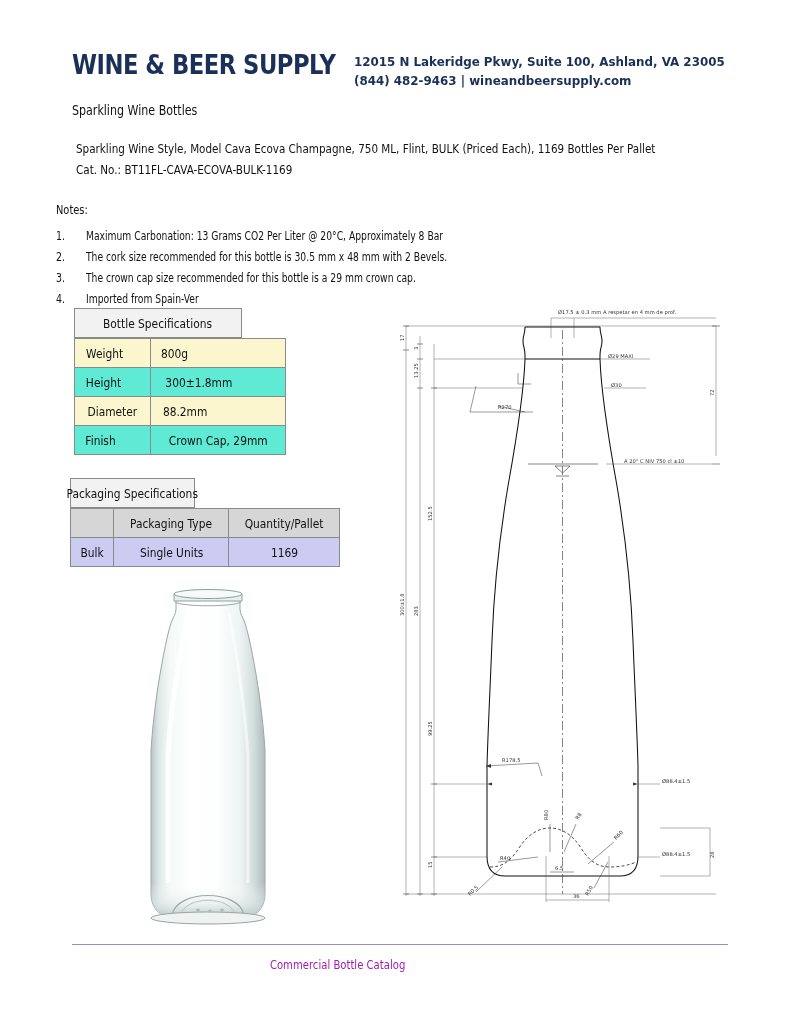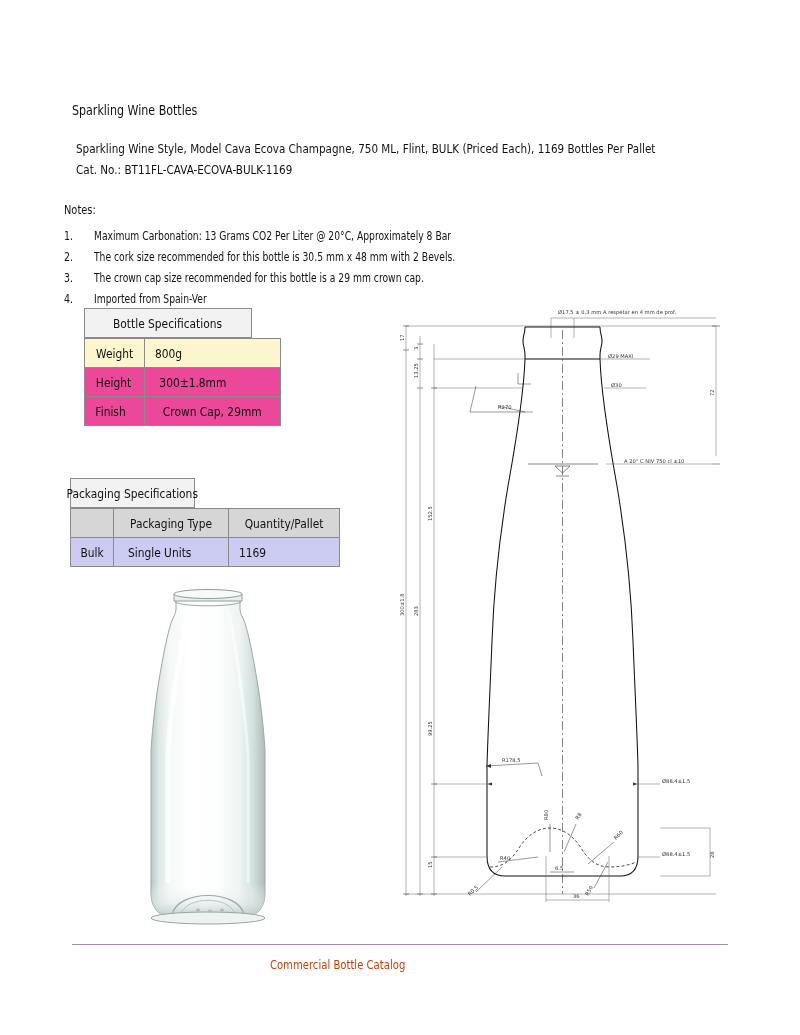--- a/index.html
+++ b/index.html
@@ -52,21 +52,21 @@
   
   .desc { position: absolute; left: 76px; top: 138px; width: 690px; }
   .desc-line {
     font-size: 13px; line-height: 21px; color: #111;
     font-family: "DejaVu Sans", sans-serif;
     transform: scaleX(0.8); transform-origin: left top;
     white-space: nowrap;
   }
 
   
-  .notes { position: absolute; left: 64px; top: 200px; width: 690px; }
+  .notes { position: absolute; left: 56px; top: 200px; width: 690px; }
   .notes-title {
     font-size: 12px; line-height: 20px; color: #111;
     font-family: "DejaVu Sans", sans-serif;
     transform: scaleX(0.82); transform-origin: left top;
   }
   .note-row { display: flex; line-height: 21px; }
   .note-num {
     width: 30px; flex: 0 0 30px; font-size: 11.5px; color:#111;
     font-family: "DejaVu Sans", sans-serif;
     transform: scaleX(0.82); transform-origin: left top;
@@ -95,50 +95,57 @@
     height: 29px;
     padding: 0 7px;
     font-family: "DejaVu Sans", sans-serif;
     font-size: 13px;
     color: #111;
     vertical-align: middle;
     white-space: nowrap;
   }
   table.spec td span { transform: scaleX(0.82); display:inline-block; }
   .c-yellow { background: #fbf6cd; }
-  .c-blue   { background: #ec4899; margin-top: 12px; }
+  .c-blue   { background: #5eead4; margin-top: 12px; }
   .c-gray   { background: #d6d6d6; }
-  .c-lav    { background: #ccccf2; }
+  .c-lav    { background: #ccccf2; text-align: center; }
   .ctr { }
   .ctr span { transform-origin: center; }
 
   
   .bottle-photo { position: absolute; left: 92px; top: 583px; width: 232px; height: 348px; }
 
   
   .drawing { position: absolute; left: 398px; top: 296px; width: 366px; height: 630px; }
 
   
   .footer-rule {
     position: absolute; left: 72px; top: 944px; width: 656px;
     height: 1px; background: #a08bb8;
   }
   .footer-text {
     position: absolute; left: 0; top: 958px; width: 676px;
     text-align: center;
     font-family: "DejaVu Sans", sans-serif;
-    font-size: 12px; color: #c2410c;
+    font-size: 12px; color: #a21caf;
   }
   .footer-text span { transform: scaleX(0.84); display: inline-block; }
 </style>
 </head>
 <body>
 
 <div class="page">
 
+  <div class="header">
+    <div class="brand">WINE &amp; BEER SUPPLY</div>
+    <div class="contact">
+      <div>12015 N Lakeridge Pkwy, Suite 100, Ashland, VA 23005</div>
+      <div>(844) 482-9463 | wineandbeersupply.com</div>
+    </div>
+  </div>
 
   <div class="subtitle">Sparkling Wine Bottles</div>
 
   <div class="desc">
     <div class="desc-line">Sparkling Wine Style, Model Cava Ecova Champagne, 750 ML, Flint, BULK (Priced Each), 1169 Bottles Per Pallet</div>
     <div class="desc-line">Cat. No.: BT11FL-CAVA-ECOVA-BULK-1169</div>
   </div>
 
   <div class="notes">
     <div class="notes-title">Notes:</div>
@@ -154,33 +161,37 @@
     <div class="note-row">
       <div class="note-num">3.</div>
       <div class="note-text">The crown cap size recommended for this bottle is a 29 mm crown cap.</div>
     </div>
     <div class="note-row">
       <div class="note-num">4.</div>
       <div class="note-text">Imported from Spain-Ver</div>
     </div>
   </div>
 
-  <div class="tbl-wrap" style="left:84px; top:308px; width:168px;">
+  <div class="tbl-wrap" style="left:74px; top:308px; width:168px;">
     <div class="spec-title-box">
       <span>Bottle Specifications</span>
     </div>
     <table class="spec" style="width:168px;padding-left:46px;">
       <tbody>
           <tr>
         <td class="c-yellow" style="width:58px;"><span>Weight</span></td>
         <td class="c-yellow"><span>800g</span></td>
       </tr>
       <tr>
         <td class="c-blue"><span>Height</span></td>
         <td class="c-blue"><span>300±1.8mm</span></td>
+      </tr>
+      <tr>
+        <td class="c-yellow"><span>Diameter</span></td>
+        <td class="c-yellow"><span>88.2mm</span></td>
       </tr>
       <tr>
         <td class="c-blue"><span>Finish</span></td>
         <td class="c-blue"><span>Crown Cap, 29mm</span></td>
       </tr>
     </tbody>
       </table>
   </div>
 
   <div class="tbl-wrap" style="left:70px; top:478px; width:241px;">

